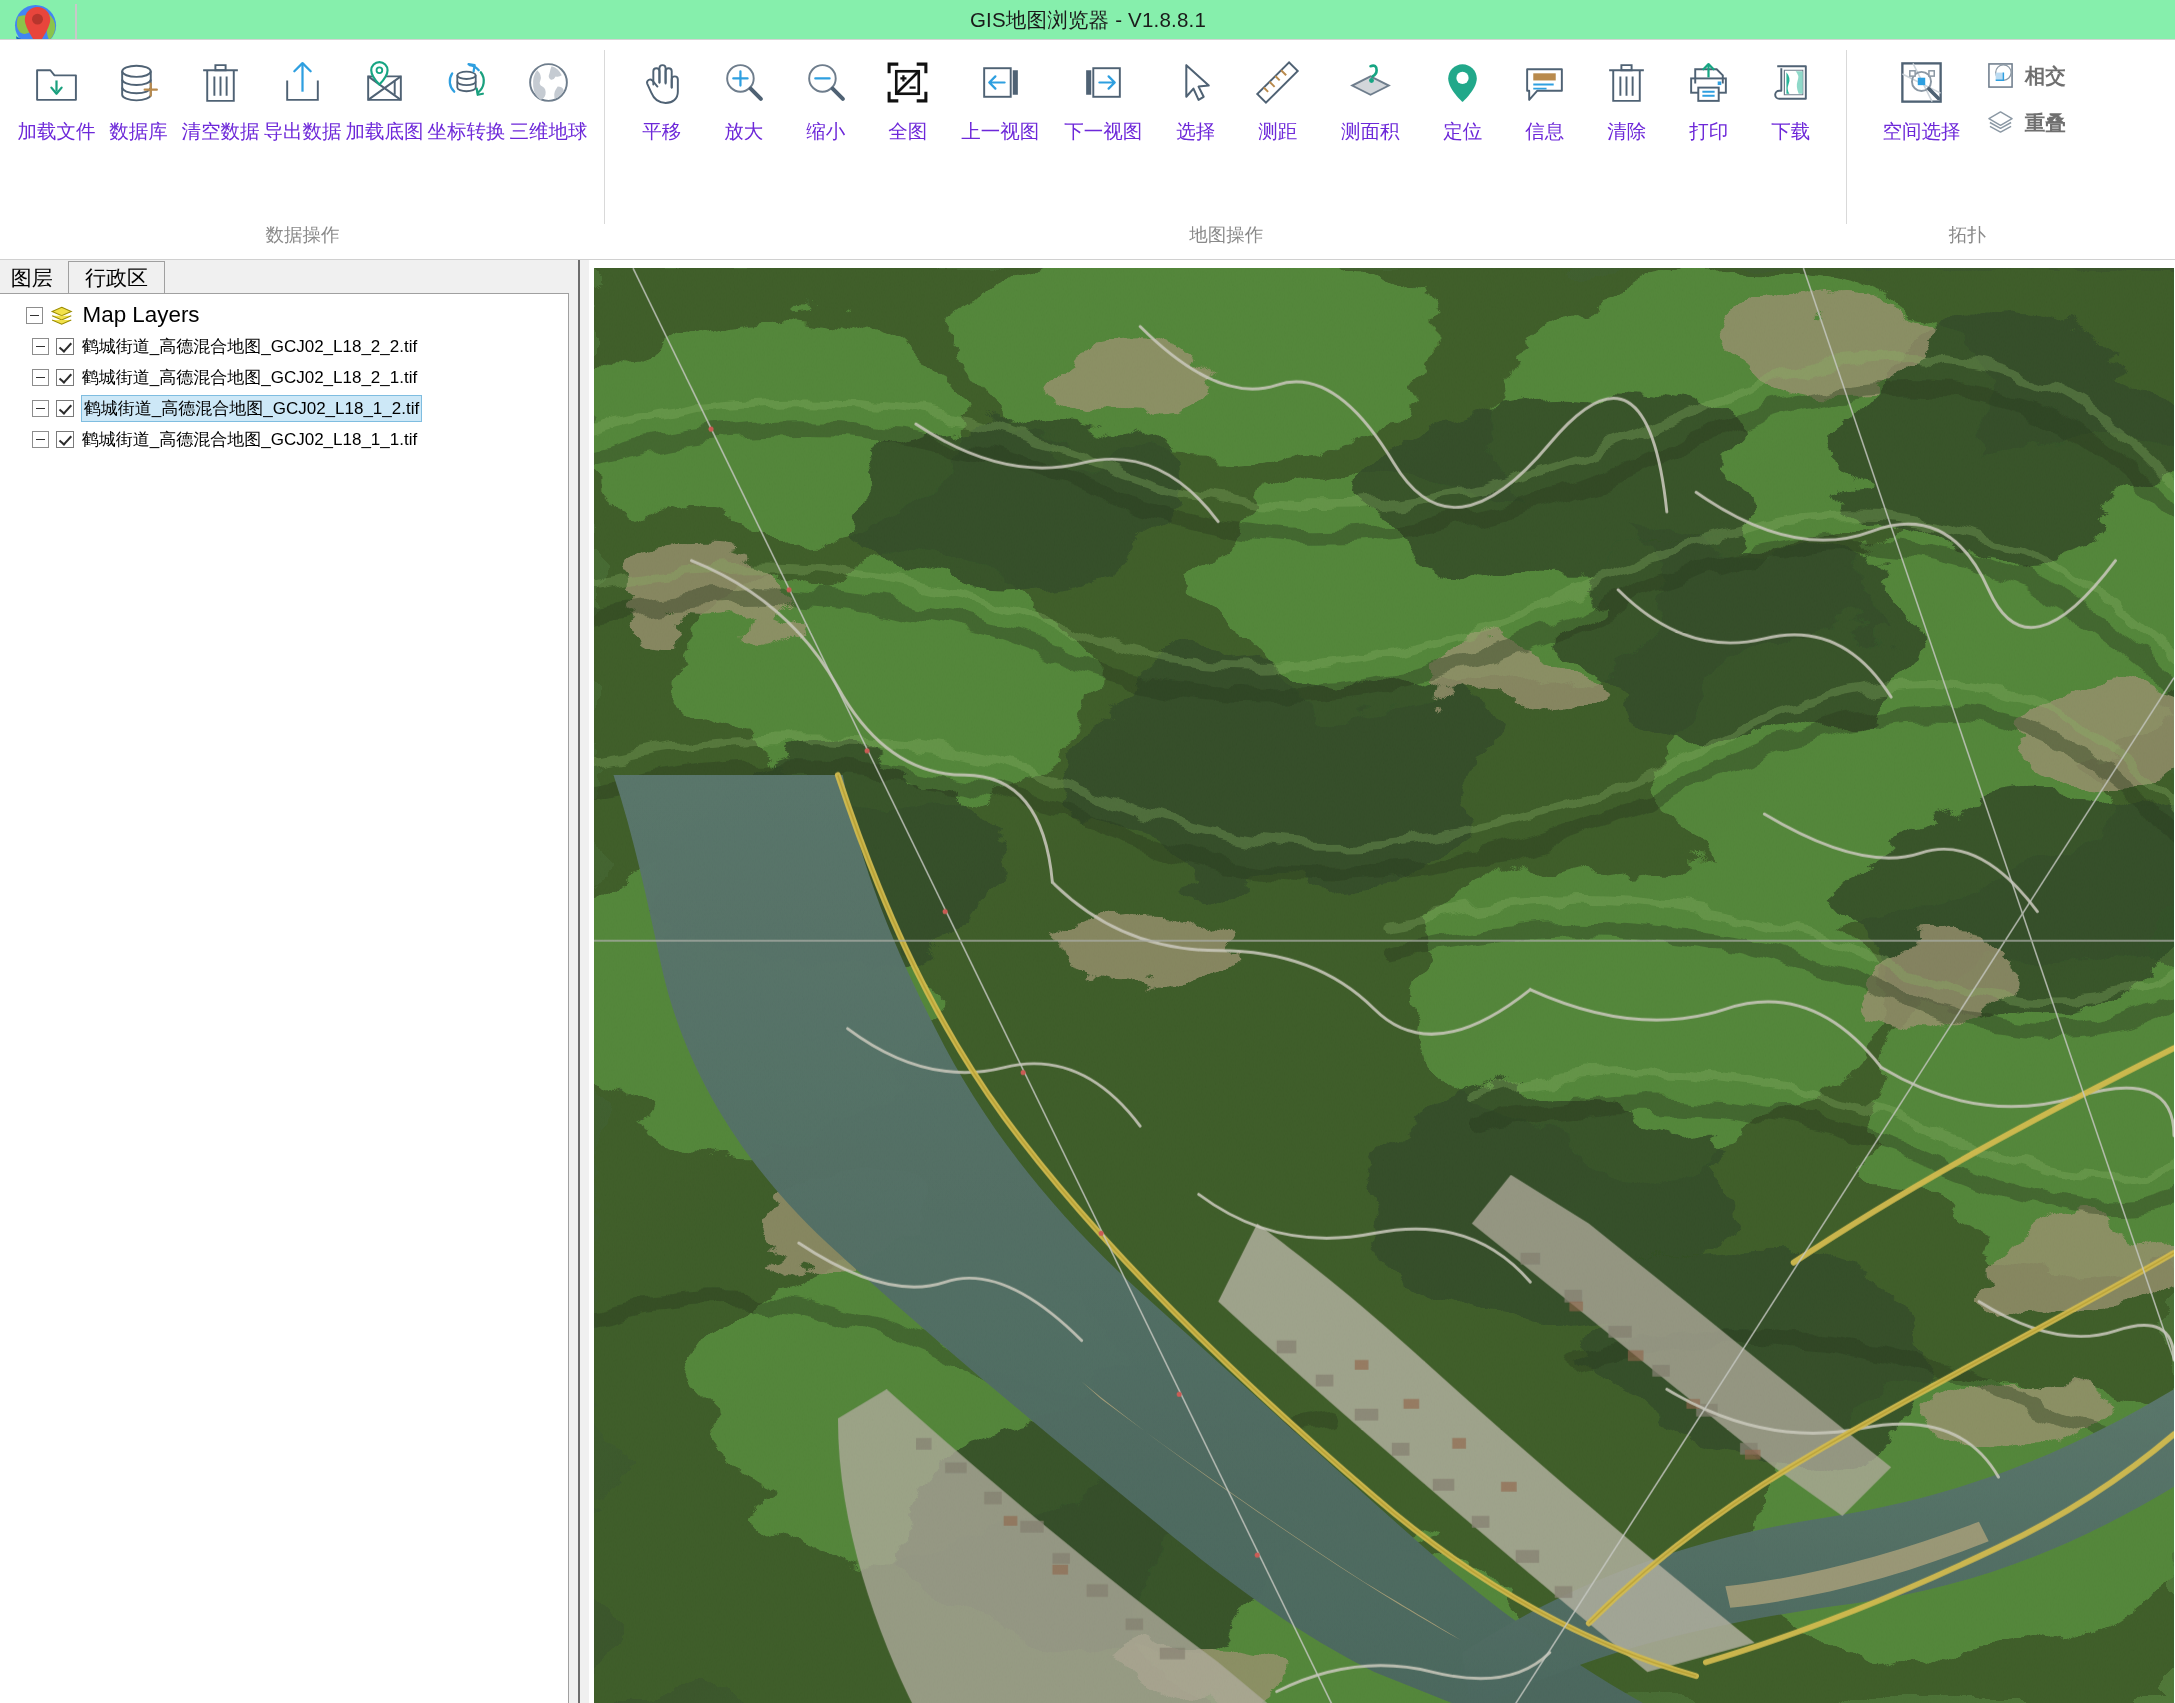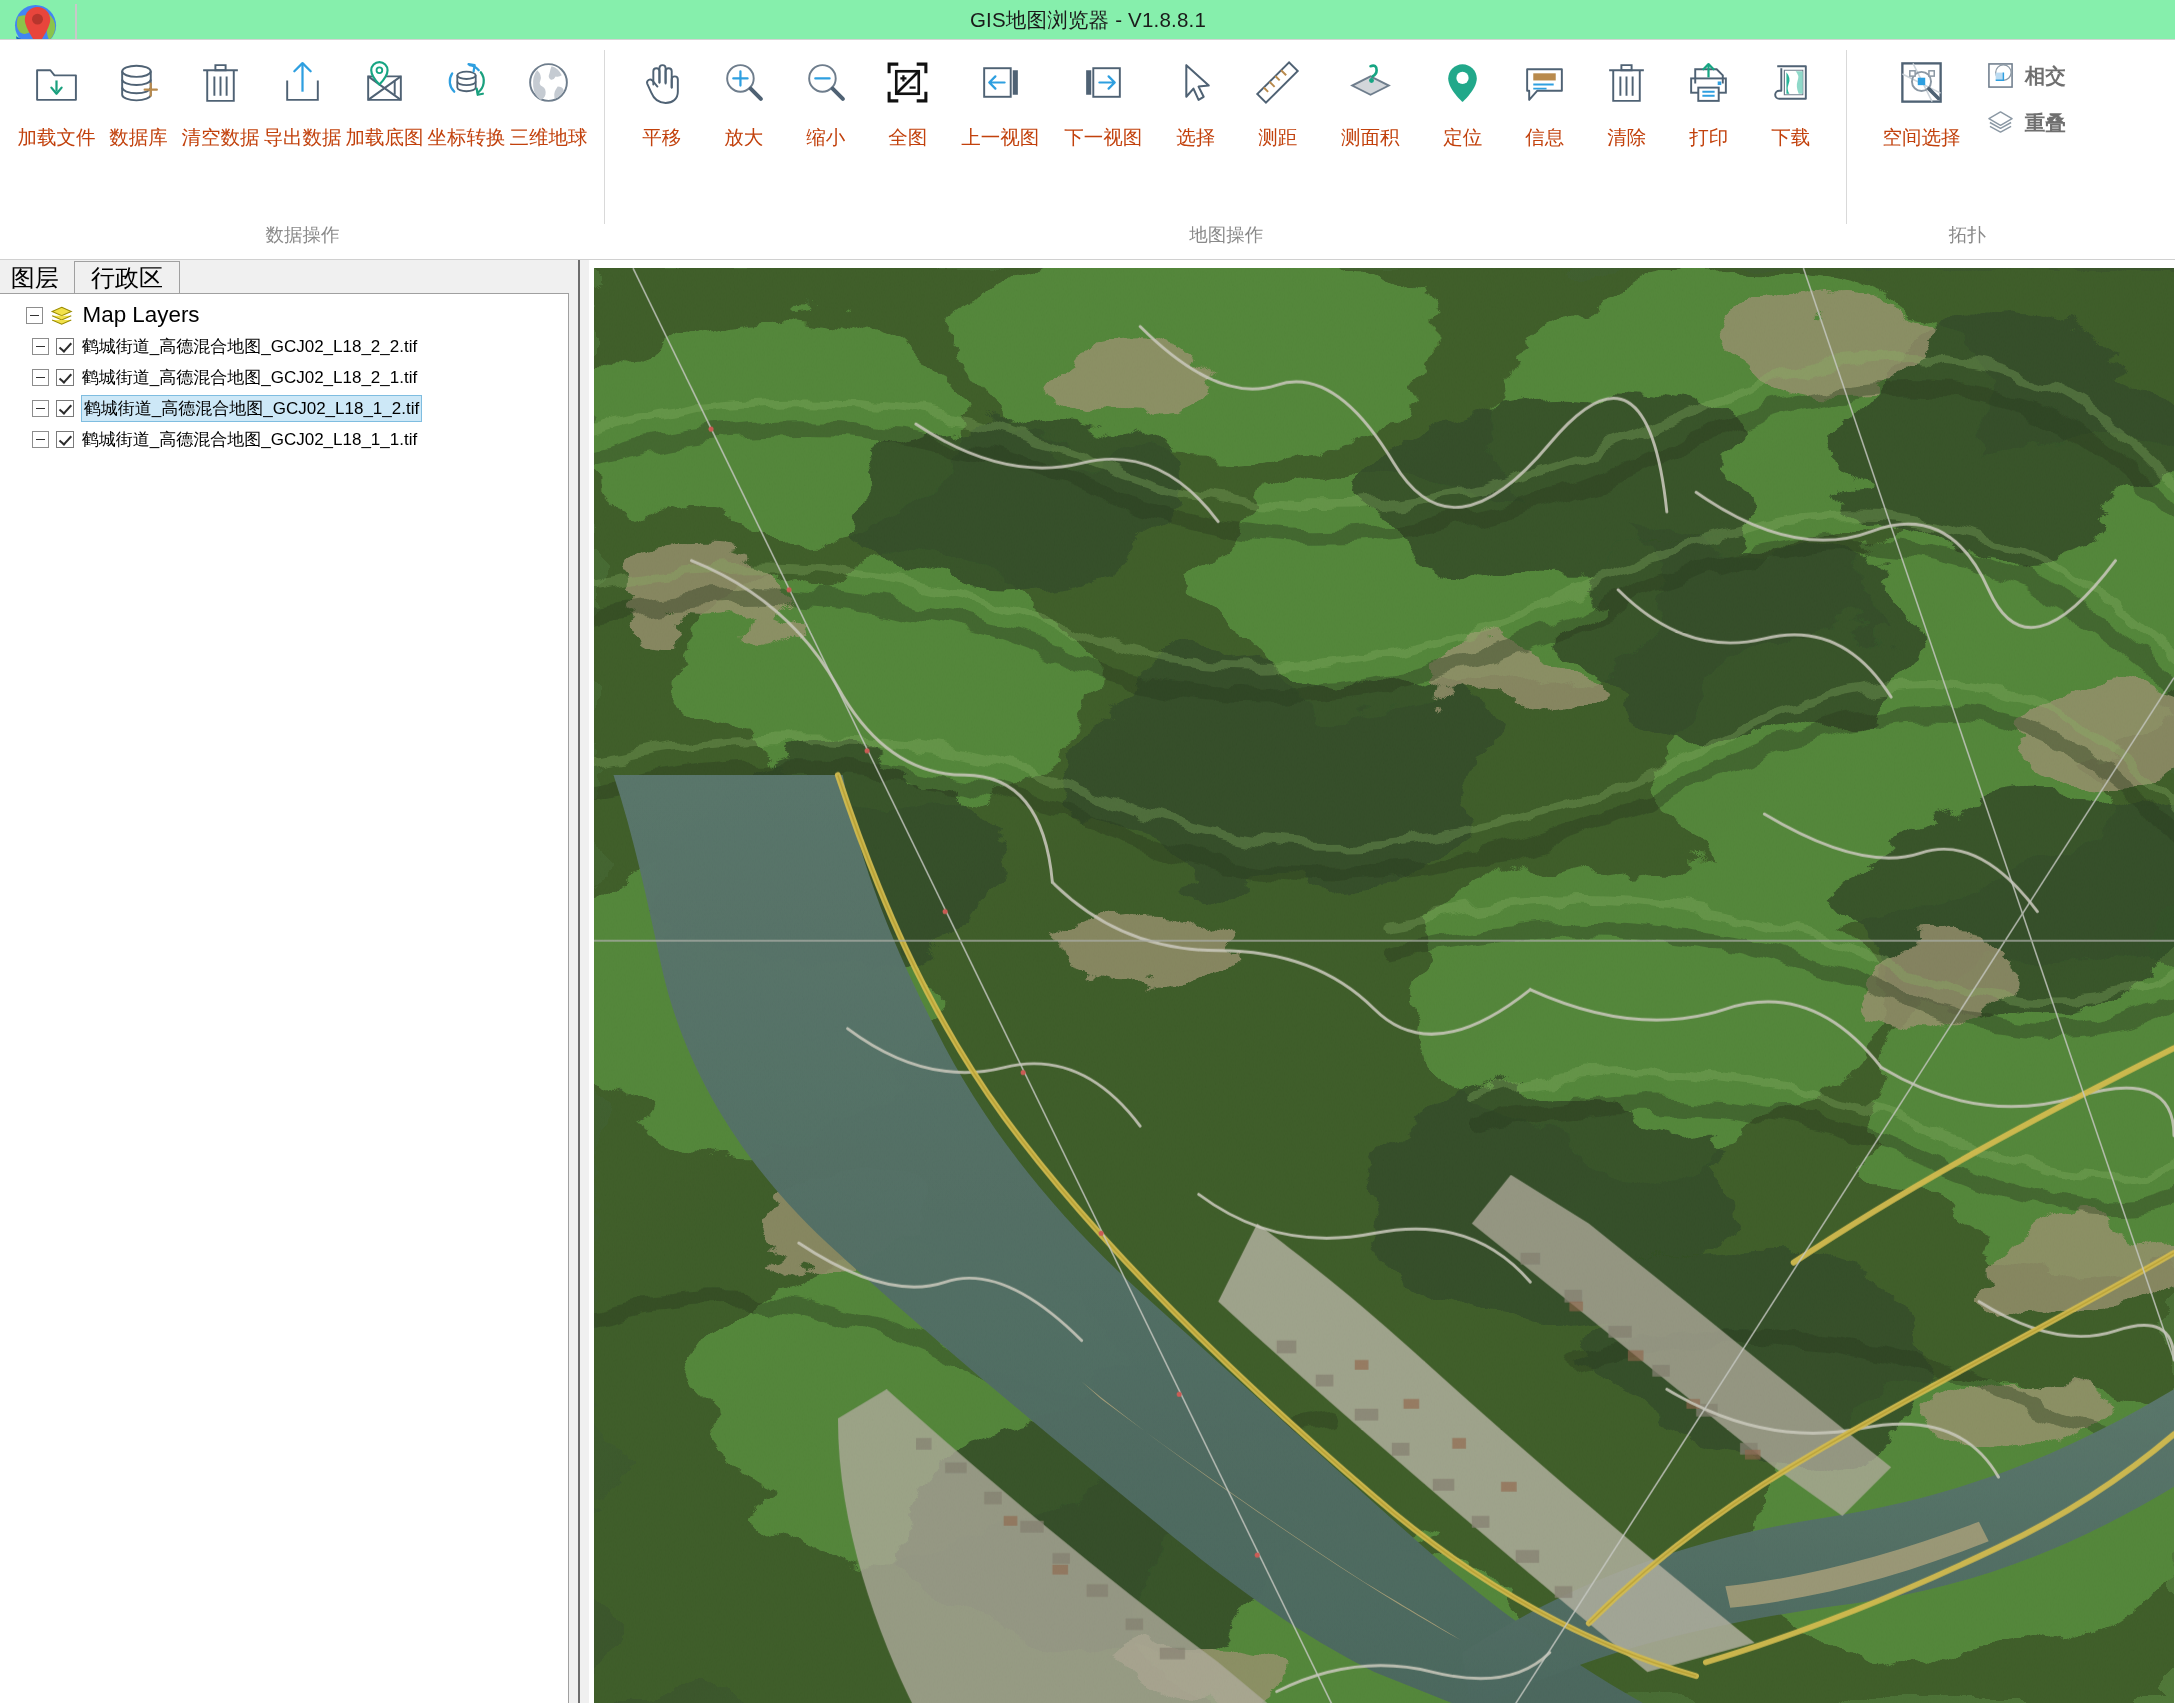--- a/index.html
+++ b/index.html
@@ -86,23 +86,23 @@
     align-items: center;
     cursor: default;
     background: transparent;
     border: none;
   }
   .rib-icon {
     width: 57px; height: 57px;
     display: flex; align-items: center; justify-content: center;
   }
   .rib-label {
-    margin-top: 13px;
+    margin-top: 7px;
     font-size: 19.5px;
-    color: #c2410c;
+    color: #6d28d9;
     white-space: nowrap;
     font-family: Liberation Sans, sans-serif;
   }
   .rib-btn.wide { width: 103px; min-width: 103px; }
   .rib-btn.xwide { width: 117px; min-width: 117px; }
 
   
   .stacked-col {
     display: flex;
     flex-direction: column;
@@ -142,21 +142,21 @@
     display: flex;
     align-items: flex-end;
     padding-left: 2px;
     background: #f0f0f0;
   }
   .tab {
     height: 32px;
     padding: 0 15.6px;
     display: flex;
     align-items: center;
-    font-size: 24px;
+    font-size: 21px;
     color: #000;
     background: #f0f0f0;
     border: 1px solid #a0a0a0;
     border-bottom: none;
     margin-right: -1px;
     cursor: default;
   }
   .tab.active {
     background: #f0f0f0;
     border-color: transparent;

